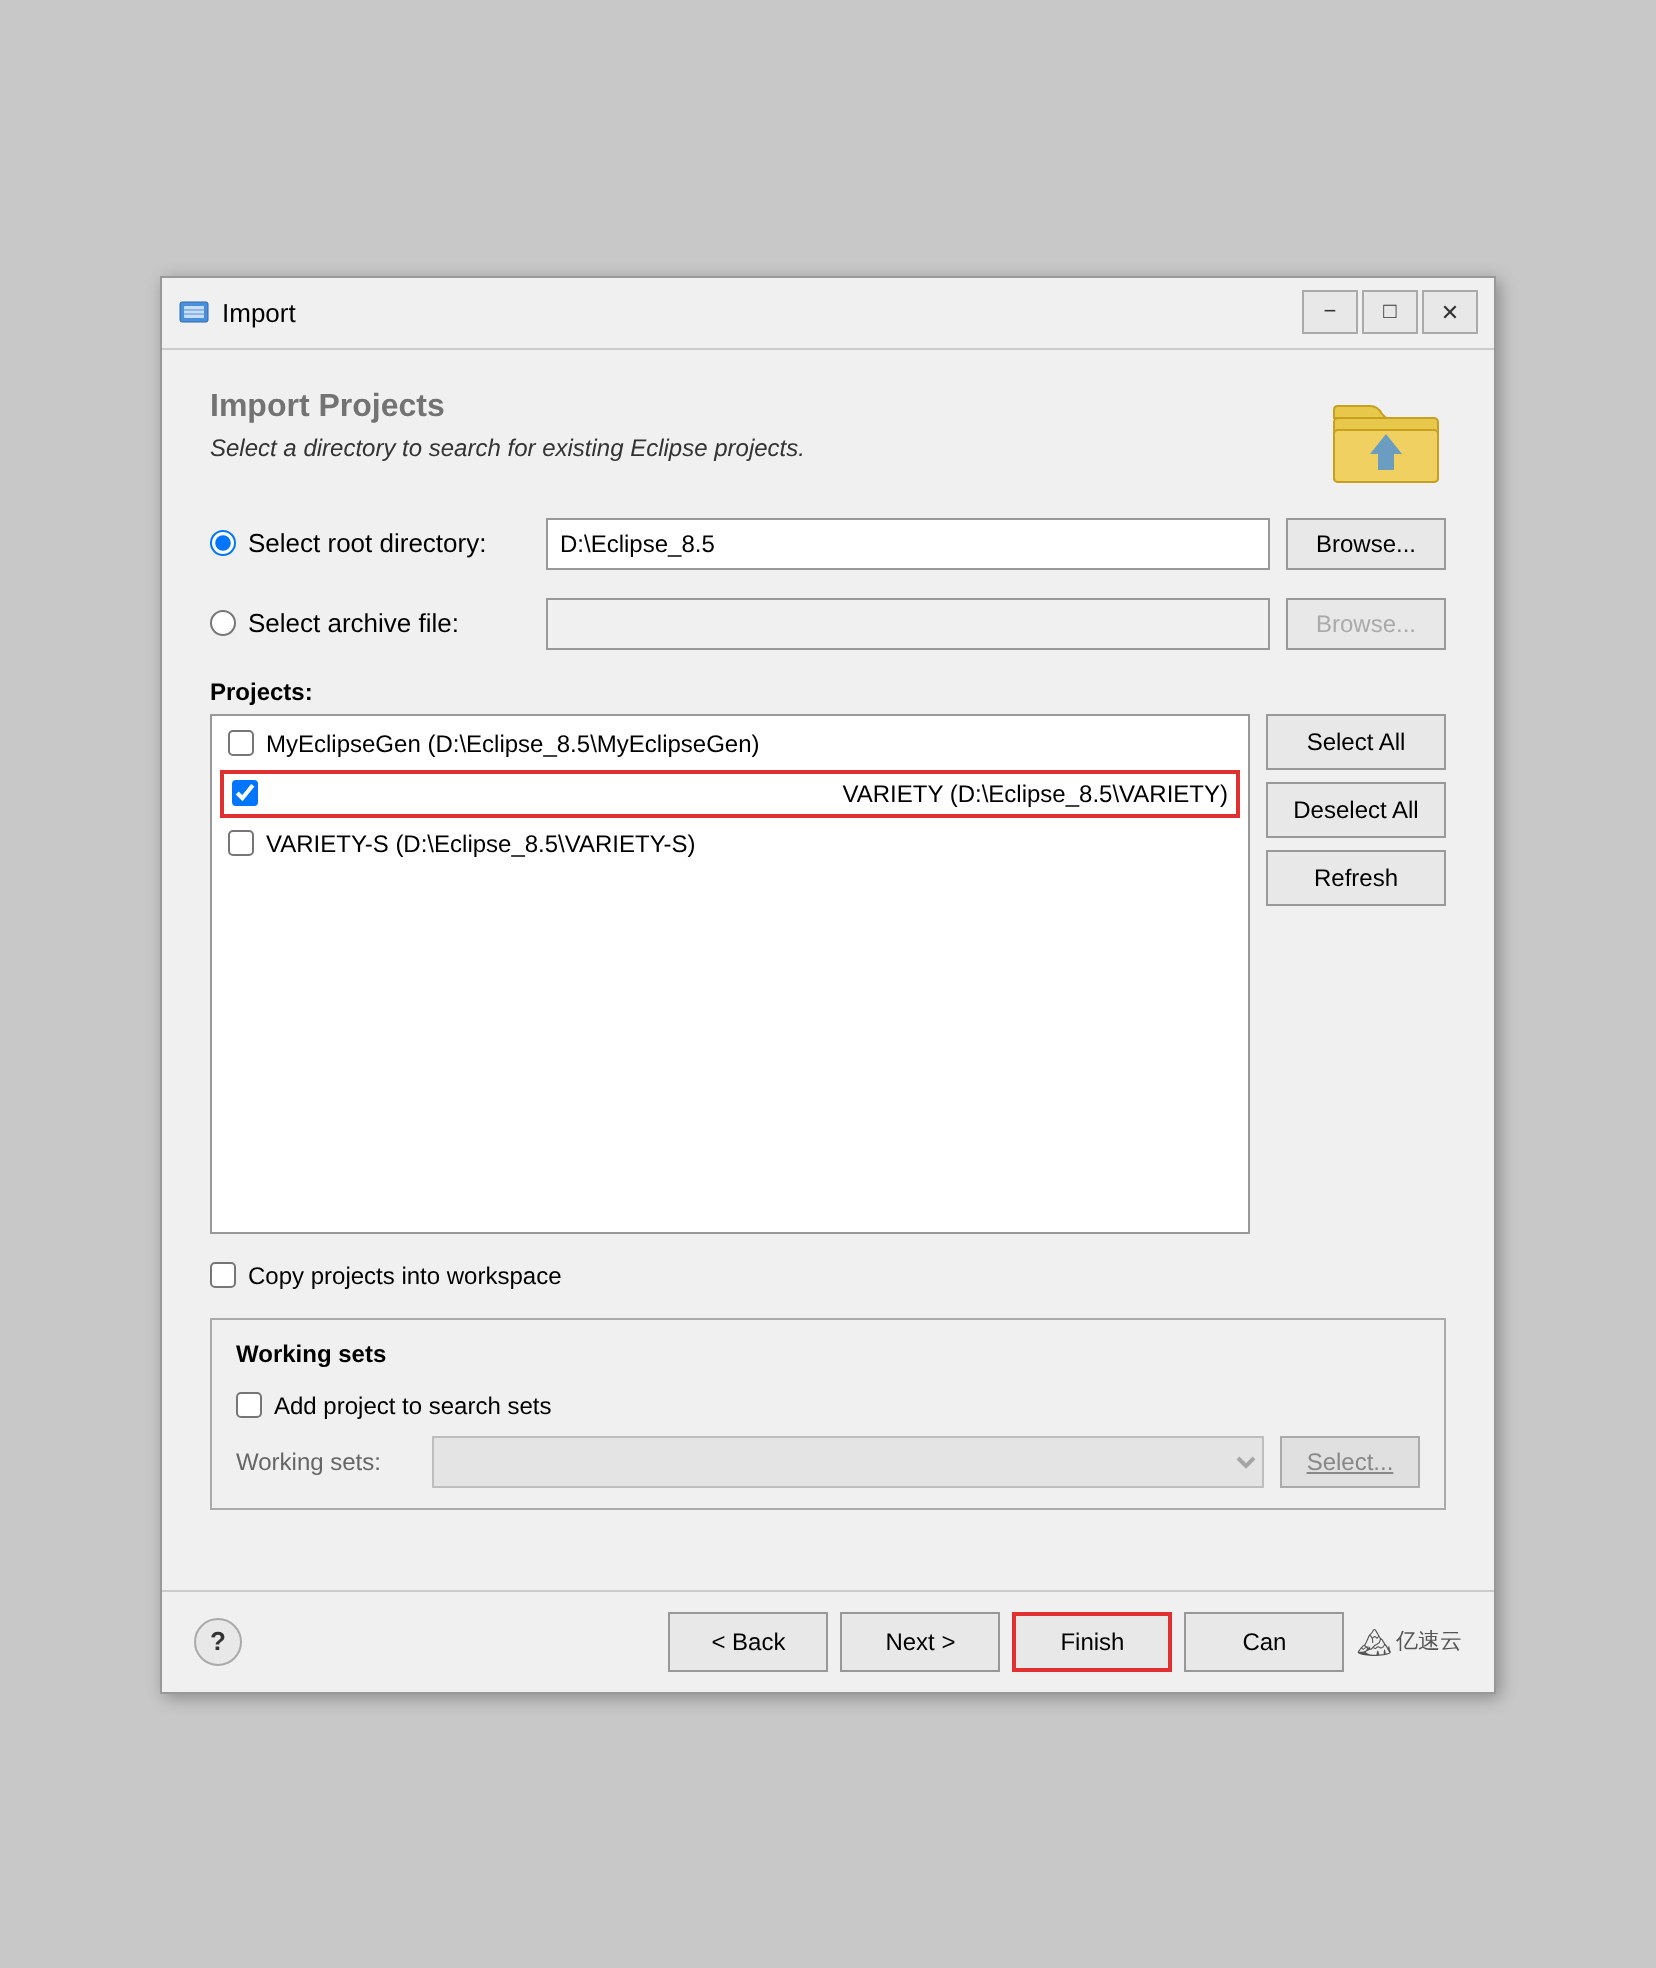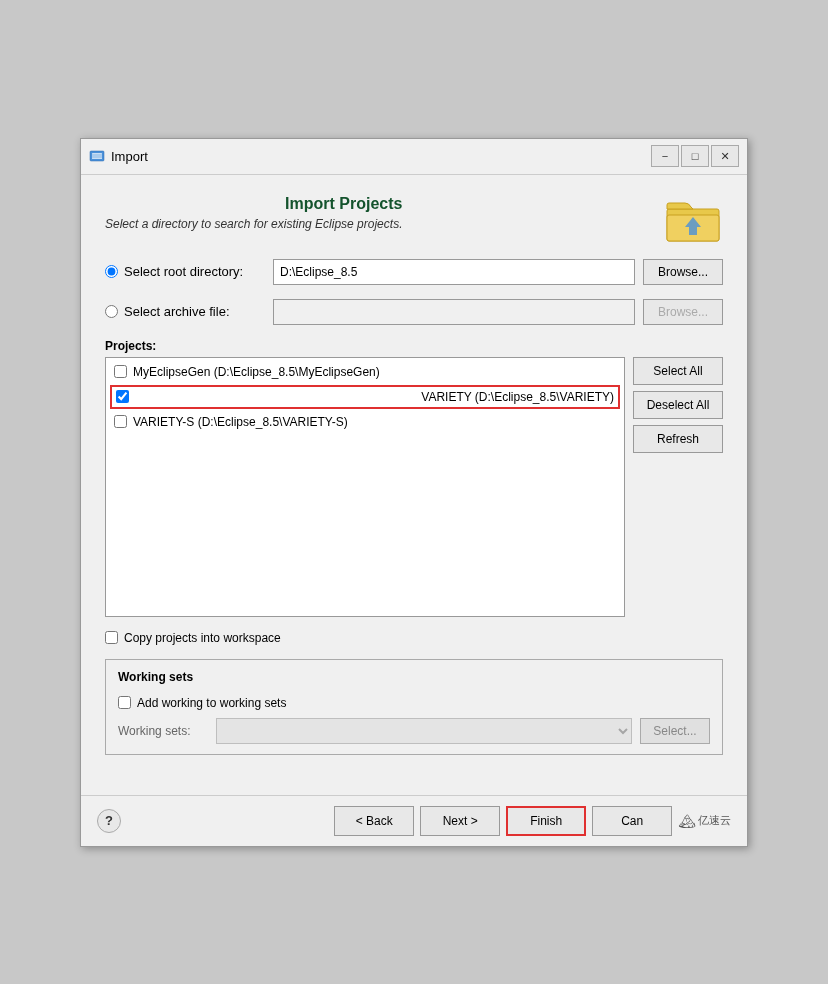--- a/index.html
+++ b/index.html
@@ -81,22 +81,21 @@
 
     .page-header-text {
       display: flex;
       flex-direction: column;
       gap: 4px;
     }
 
     .page-title {
       font-size: 16px;
       font-weight: bold;
-      color: #14532d;
-      text-align: right;
+      color: #737373;
     }
 
     .page-subtitle {
       font-size: 12px;
       color: #333;
       font-style: italic;
     }
 
     .folder-icon {
       width: 60px;
@@ -256,20 +255,21 @@
     }
 
     .working-sets-btn {
       height: 26px;
       min-width: 70px;
       border: 1px solid #aaa;
       background: #e0e0e0;
       color: #888;
       font-size: 12px;
       cursor: not-allowed;
+      text-decoration: underline;
     }
 
     .dialog-footer {
       border-top: 1px solid #ccc;
       padding: 10px 16px;
       display: flex;
       align-items: center;
       gap: 6px;
       background: #f0f0f0;
     }
@@ -410,21 +410,21 @@
 
     <div class="checkbox-row">
       <input type="checkbox" style="">
       <label>Copy projects into workspace</label>
     </div>
 
     <div class="group-box">
       <div class="group-title">Working sets</div>
       <div class="checkbox-row">
         <input type="checkbox" style="">
-        <label>Add working to working sets</label>
+        <label>Add project to search sets</label>
       </div>
       <div class="working-sets-row">
         <span class="working-sets-label">Working sets:</span>
         <select class="working-sets-select" disabled=""></select>
         <button class="working-sets-btn" disabled="">Select...</button>
       </div>
     </div>
 
   </div>
 

